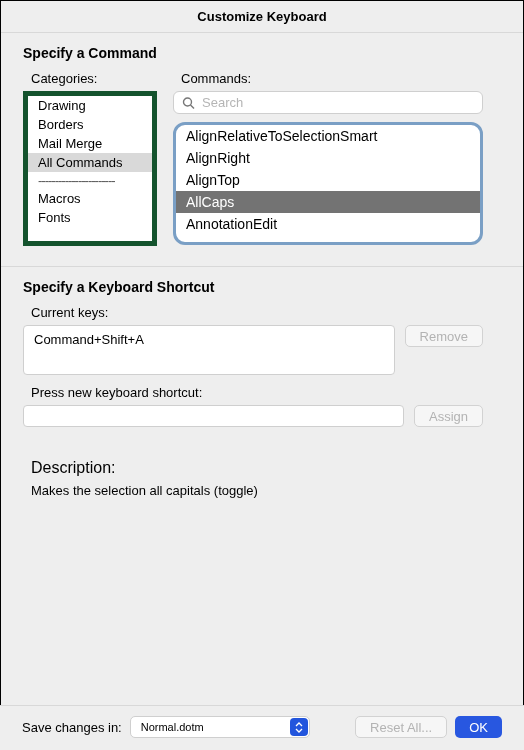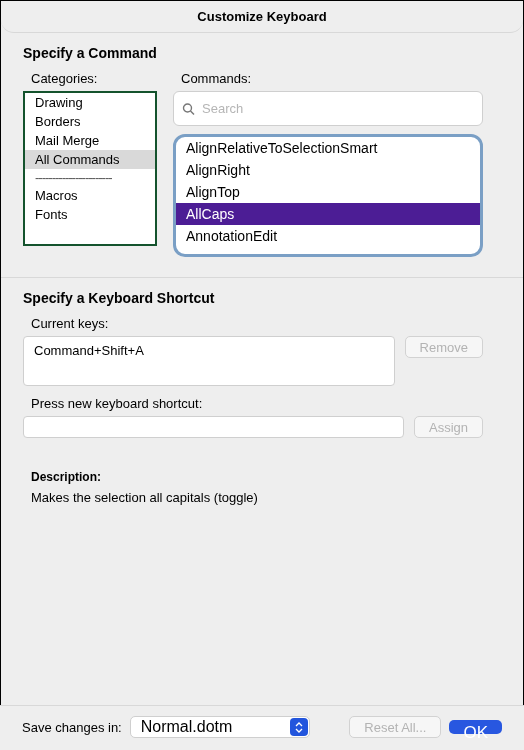--- a/index.html
+++ b/index.html
@@ -12,21 +12,20 @@
       color: #000;
       border: 1px solid #000;
       overflow: hidden;
     }
     .titlebar {
       text-align: center;
       padding: 8px 0;
       font-weight: 600;
       font-size: 13px;
       border-bottom: 1px solid #d8d8d8;
-      border-radius: 13px;
     }
     .section {
       padding: 12px 40px 0 22px;
     }
     .section-title {
       font-weight: 700;
       font-size: 14px;
       margin-bottom: 10px;
     }
     .cols {
@@ -35,21 +34,21 @@
     }
     .col-label {
       font-size: 13px;
       margin-bottom: 5px;
       padding-left: 8px;
     }
     .categories-col { width: 134px; }
     .commands-col { flex: 1; }
     .categories-list {
       background: #fff;
-      border: 2px solid #14532d;
+      border: 5px solid #14532d;
       border-radius: 0;
       height: 155px;
       overflow: hidden;
       font-size: 13px;
     }
     .categories-list .item {
       padding: 2px 8px 2px 10px;
       cursor: default;
       white-space: nowrap;
       overflow: hidden;
@@ -69,21 +68,21 @@
     }
     .search-wrap .icon {
       position: absolute;
       left: 9px;
       top: 50%;
       transform: translateY(-50%);
       display: flex;
     }
     .search-input {
       width: 100%;
-      height: 35px;
+      height: 23px;
       border: 1px solid #cfcfcf;
       border-radius: 6px;
       padding: 0 8px 0 28px;
       font-size: 13px;
       background: #fff;
       color: #000;
     }
     .search-input::placeholder { color: #b5b5b5; }
     .commands-list {
       background: #fff;
@@ -91,21 +90,21 @@
       border-radius: 12px;
       height: 123px;
       overflow: hidden;
       font-size: 14px;
     }
     .commands-list .item {
       padding: 3px 10px;
       cursor: default;
     }
     .commands-list .item.selected {
-      background: #4c1d95;
+      background: #737373;
       color: #fff;
     }
     .separator {
       height: 1px;
       background: #d8d8d8;
       margin: 20px 0 0 0;
     }
     .row {
       display: flex;
       gap: 10px;
@@ -147,23 +146,22 @@
     }
     .btn[disabled] {
       color: #b3b3b3;
       background: #f6f6f6;
     }
     .description-block {
       padding-left: 8px;
       margin-top: 32px;
     }
     .description-label {
-      font-size: 12px;
+      font-size: 16px;
       margin-bottom: 6px;
-      font-weight: bold;
     }
     .description-text {
       font-size: 13px;
     }
     .footer {
       position: absolute;
       bottom: 0;
       left: 0;
       right: 0;
       border-top: 1px solid #d8d8d8;
@@ -176,21 +174,21 @@
     }
     .select-wrap {
       position: relative;
       display: inline-block;
     }
     .select {
       background: #fff;
       border: 1px solid #cfcfcf;
       border-radius: 5px;
       padding: 2px 24px 2px 10px;
-      font-size: 16px;
+      font-size: 11px;
       height: 22px;
       display: inline-flex;
       align-items: center;
       min-width: 180px;
     }
     .select-arrows {
       position: absolute;
       right: 2px;
       top: 2px;
       width: 18px;
@@ -203,23 +201,23 @@
       justify-content: center;
       gap: 1px;
     }
     .spacer { flex: 1; }
     .btn-primary {
       background: #2857e0;
       color: #fff;
       border: none;
       border-radius: 5px;
       padding: 3px 14px;
-      font-size: 17px;
+      font-size: 13px;
       font-weight: 500;
-      height: 14px;
+      height: 22px;
     }
   </style>
 </head>
 <body>
 
 <div class="titlebar">Customize Keyboard</div>
 
 <div class="section">
   <div class="section-title">Specify a Command</div>
   <div class="cols">

